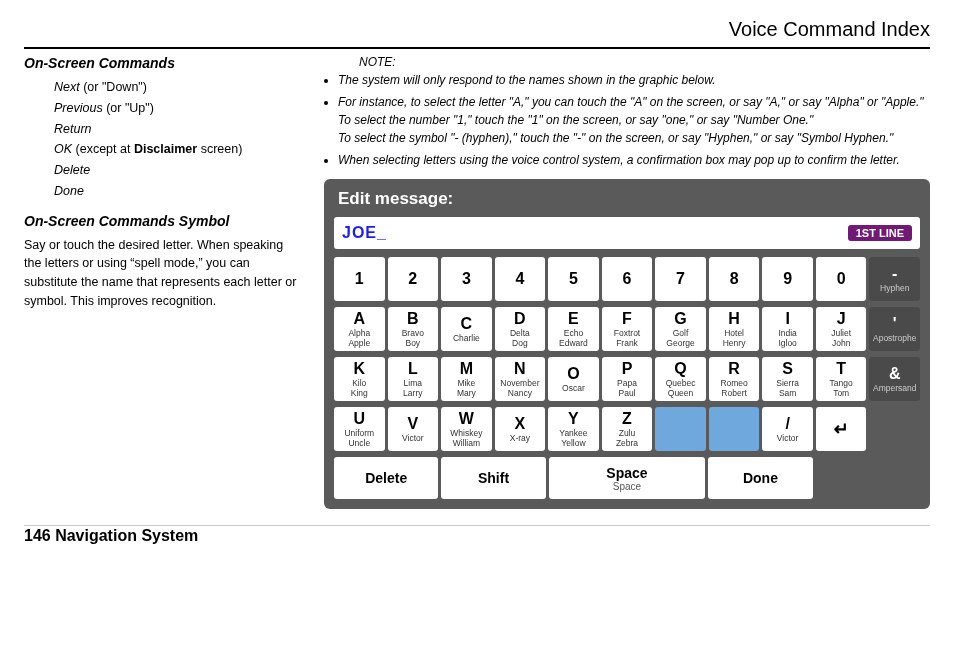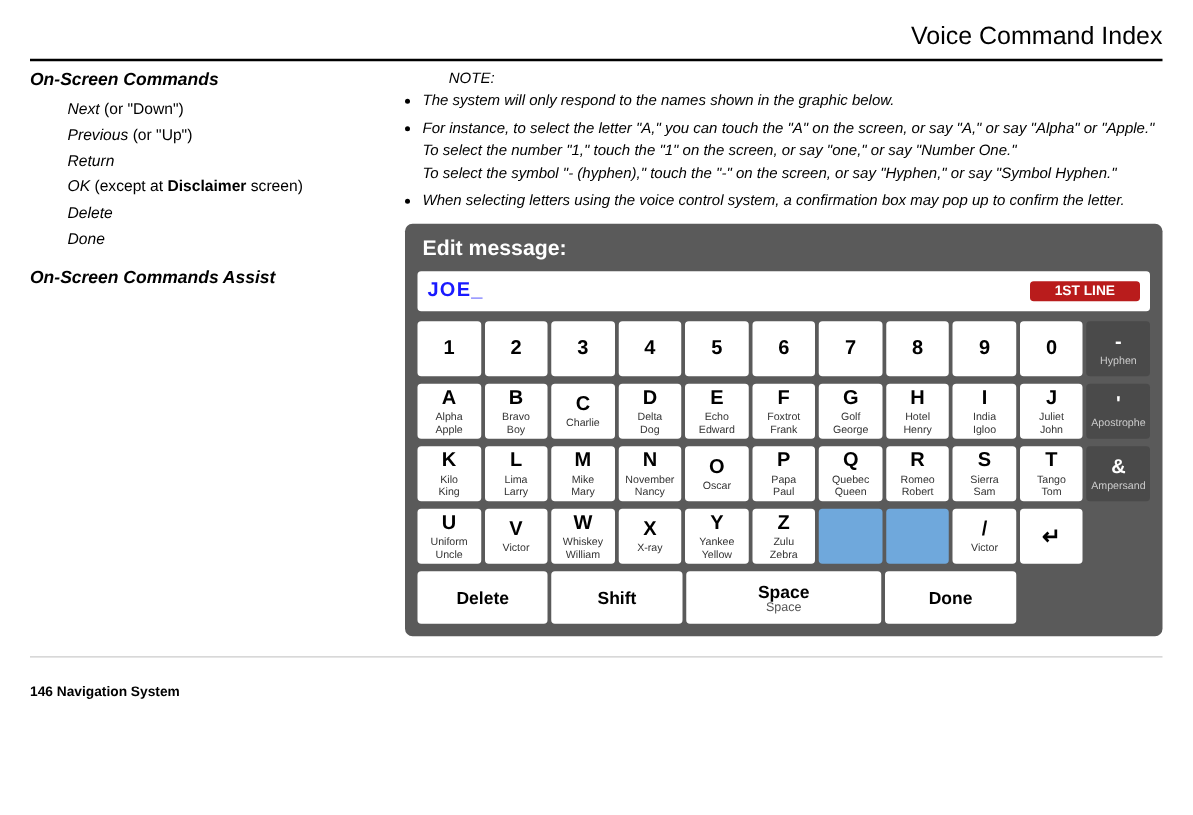--- a/index.html
+++ b/index.html
@@ -103,25 +103,25 @@
       height: 32px;
     }
     .input-text {
       flex: 1;
       font-size: 16px;
       font-weight: bold;
       color: #1a1aff;
       letter-spacing: 1px;
     }
     .line-badge {
-      background: #b91c1c;
+      background: #701a75;
       color: #fff;
       font-size: 11px;
       font-weight: bold;
-      padding: 2px 20px;
+      padding: 2px 8px;
       border-radius: 3px;
     }
     
     .key-grid {
       display: grid;
       grid-template-columns: repeat(11, 1fr);
       gap: 3px;
       margin-bottom: 6px;
     }
     .key {
@@ -177,24 +177,24 @@
       font-size: 14px;
       font-weight: bold;
     }
     .action-key .sub-label {
       font-size: 10px;
       color: #555;
     }
     
     .footer {
       margin-top: 16px;
-      font-size: 11px;
+      font-size: 16px;
       font-weight: bold;
       border-top: 1px solid #ccc;
-      padding-top: 22px;
+      padding-top: 1px;
     }
     .return-key {
       font-size: 18px;
       font-weight: bold;
     }
   </style>
 </head>
 <body>
 
 <div class="page-title">Voice Command Index</div>
@@ -204,21 +204,22 @@
   <div class="left-col">
     <div class="section-title">On-Screen Commands</div>
     <ul class="commands-list">
       <li><em>Next</em> <span class="normal">(or "Down")</span></li>
       <li><em>Previous</em> <span class="normal">(or "Up")</span></li>
       <li><em>Return</em></li>
       <li><em>OK</em> <span class="normal">(except at </span><span class="bold">Disclaimer</span><span class="normal"> screen)</span></li>
       <li><em>Delete</em></li>
       <li><em>Done</em></li>
     </ul>
-    <div class="section-title">On-Screen Commands Assist</div>
+    <div class="section-title">On-Screen Commands Symbol</div>
+    <p>Say or touch the desired letter. When speaking the letters or using “spell mode,” you can substitute the name that represents each letter or symbol. This improves recognition.</p>
   </div>
 
   <div class="right-col">
 
     <div class="note-section">
       <span class="note-title">NOTE:</span>
       <ul>
         <li><em>The system will only respond to the names shown in the graphic below.</em></li>
         <li>
           <em>For instance, to select the letter "A," you can touch the "A" on the screen, or say "A," or say "Alpha" or "Apple."</em><br>

